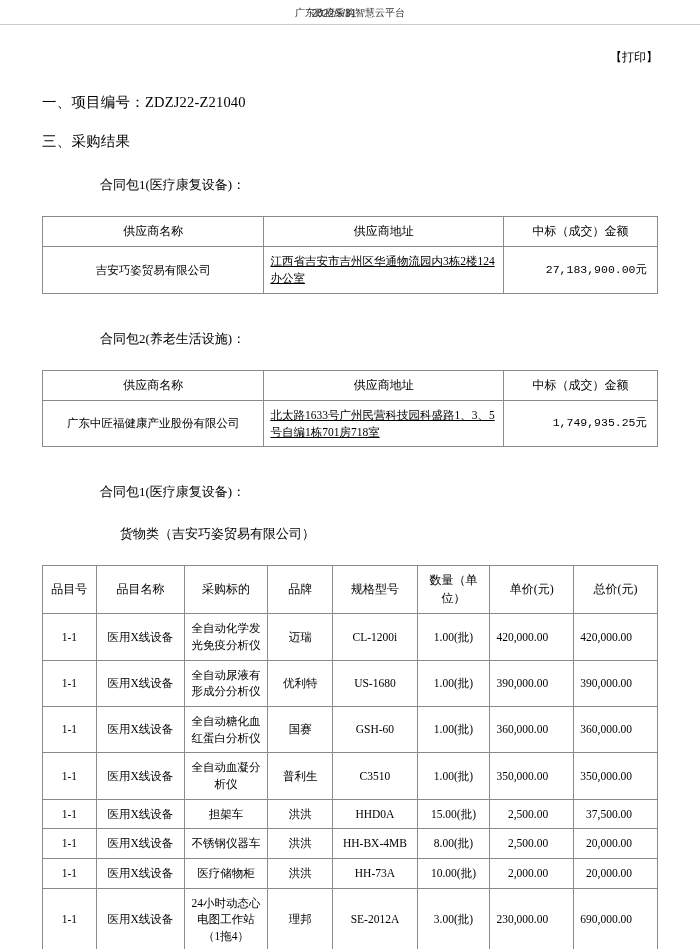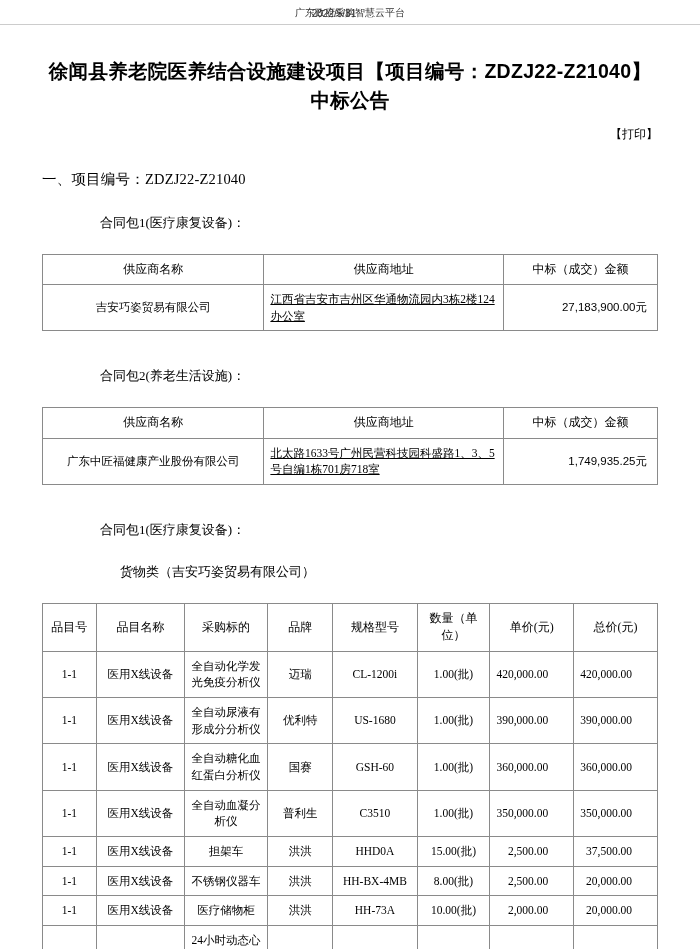--- a/index.html
+++ b/index.html
@@ -106,21 +106,21 @@
   table.grid th {
     font-weight: normal;
     font-size: 12px;
   }
   table.supplier td.addr {
     text-align: left;
     text-decoration: underline;
   }
   table.supplier td.amount {
     text-align: right;
-    font-family: Liberation Sans, sans-serif;
+    font-family: Liberation Mono, monospace;
     padding-right: 10px;
   }
   table.items td.num,
   table.items td.price,
   table.items td.total {
     font-family: "Liberation Serif", serif;
   }
   table.items td.price, table.items td.total {
     text-align: right;
     padding-right: 25px;
@@ -143,27 +143,27 @@
 
 <div class="page-header">
   <span class="hdr-date">2022/5/31</span>
   <span class="hdr-center">广东政府采购智慧云平台</span>
   <span class="hdr-right"></span>
 </div>
 <hr class="rule">
 
 <div class="doc">
 
-  <h1 class="doc-title">徐闻县养老院医养结合设施建设项目【项目编号：ZDZJ22-Z21040】中标公告</h1>
 
   <div class="print-row">
     <span class="print-link">【打印】</span>
   </div>
 
   <p class="section-line">一、项目编号：ZDZJ22-Z21040</p>
+  <p class="section-line">三、采购结果</p>
 
   <p class="sub-line">合同包1(医疗康复设备)：</p>
 
   <table class="grid supplier">
     <thead>
       <tr>
         <th class="w-supplier-name">供应商名称</th>
         <th class="w-supplier-addr">供应商地址</th>
         <th class="w-supplier-amt">中标（成交）金额</th>
       </tr>

